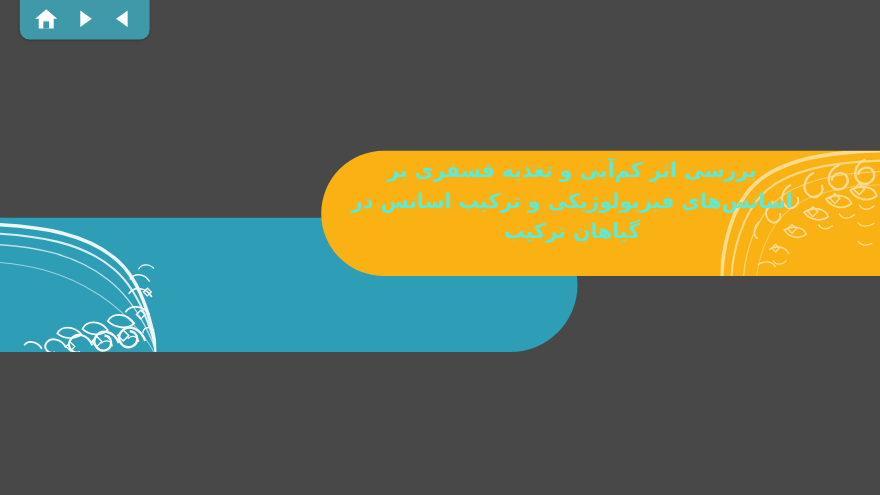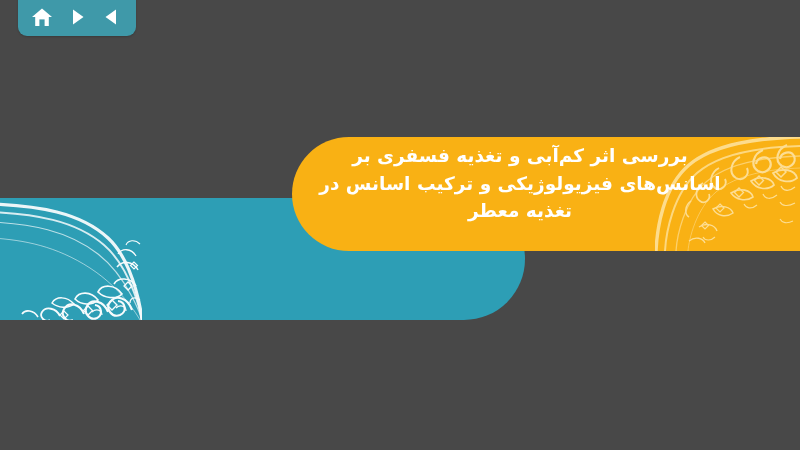--- a/index.html
+++ b/index.html
@@ -95,21 +95,21 @@
     top: 142px;
     width: 800px;
     padding-right: 60px;
     padding-left: 300px;
     box-sizing: border-box;
     z-index: 30;
     text-align: center;
     direction: rtl;
   }
   #title-block .line {
-    color: #ffffff;
+    color: #5eead4;
     font-size: 18.5px;
     line-height: 27.5px;
     font-weight: 700;
     letter-spacing: 0px;
     white-space: nowrap;
   }
 </style>
 </head>
 <body>
 
@@ -184,21 +184,21 @@
         <path d="M140,66 C133,70 127,69 125,65" stroke-width="1.1"></path>
         <path d="M138,84 C132,87 127,86 125,82" stroke-width="1.1"></path>
         <path d="M60,100 C56,104 50,104 48,100" stroke-width="1.1"></path>
       </g>
     </svg>
   </div>
 
   <div id="title-block">
     <div class="line">بررسی اثر کم‌آبی و تغذیه فسفری بر</div>
     <div class="line">اسانس‌های فیزیولوژیکی و ترکیب اسانس در</div>
-    <div class="line">تغذیه معطر</div>
+    <div class="line">گیاهان ترکیب</div>
   </div>
 
   <div id="nav-toolbar">
     <button class="nav-btn">
       <svg width="20" height="20" viewBox="0 0 20 20">
         <polygon points="14,2.5 14,17.5 3.5,10" fill="#ffffff"></polygon>
       </svg>
     </button>
     <button class="nav-btn">
       <svg width="20" height="20" viewBox="0 0 20 20">

